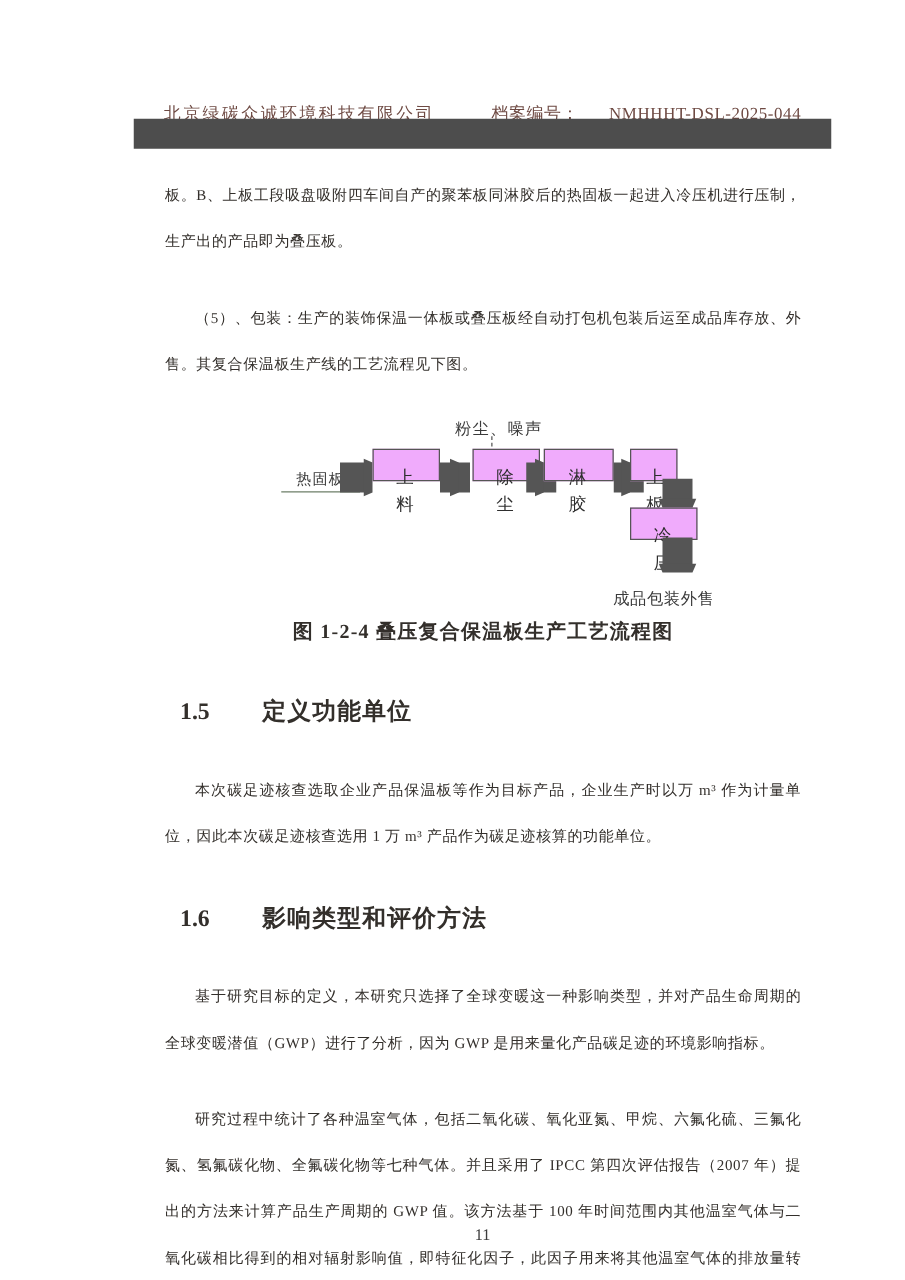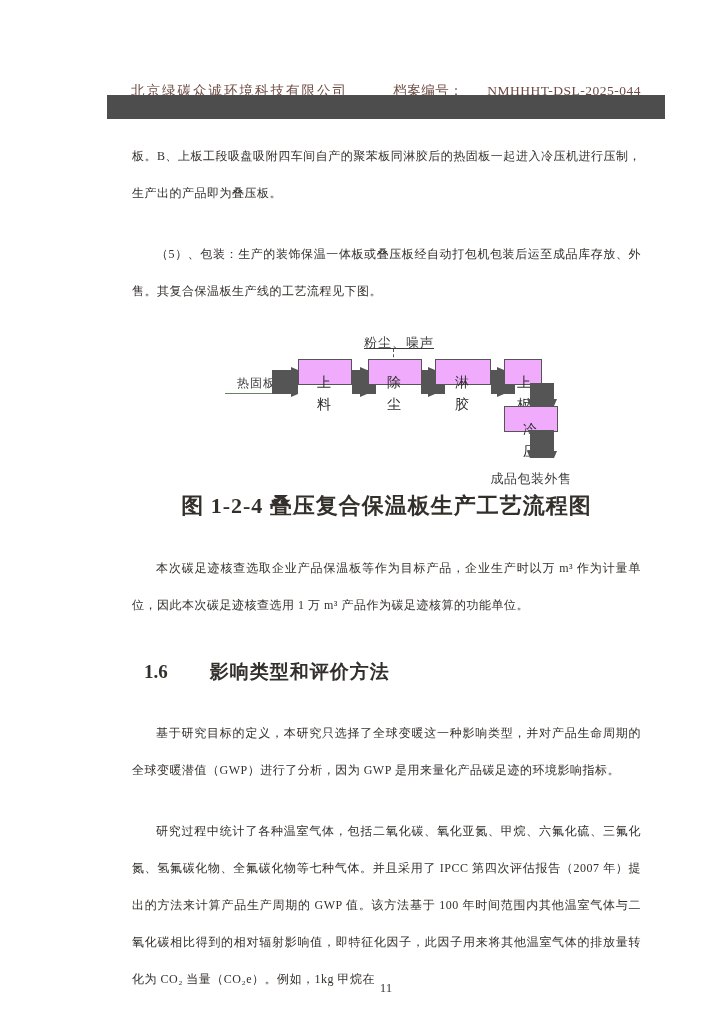--- a/index.html
+++ b/index.html
@@ -29,33 +29,33 @@
     text-align:justify;text-justify:inter-ideograph;
   }
   .para.indent{text-indent:2em;}
   .p1{margin-top:90px;}
   .sec-h{font-size:19px;font-weight:bold;line-height:28px;letter-spacing:1px;}
   .sec-h .num{margin-right:18px;letter-spacing:0;}
   .h15{margin-top:12px;}
   .h16{margin-top:10px;}
   .p3{margin-top:6px;}
   .p4{margin-top:5px;}
-  .caption{margin-top:4px;font-size:22px;font-weight:bold;text-align:center;line-height:28px;letter-spacing:1px;}
+  .caption{margin-top:4px;font-size:16px;font-weight:bold;text-align:center;line-height:28px;letter-spacing:1px;}
   
   .flow{position:relative;width:557px;height:154px;margin-top:0;}
   .fc-label{position:absolute;font-size:13px;color:#3a3a3a;letter-spacing:1px;white-space:nowrap;}
-  .fc-emission{left:232px;top:0;text-decoration:underline;}
+  .fc-emission{left:232px;top:0;}
   .fc-input{left:105px;top:41px;font-size:12px;border-bottom:1px solid var(--underline,#6d7f68);padding-bottom:1px;}
   .fc-output{left:351px;top:136px;width:120px;text-align:center;letter-spacing:.5px;}
   .fc-box{
     position:absolute;top:37px;height:24px;border:1px solid var(--line,#555);
     font-size:14px;line-height:22px;text-align:center;letter-spacing:2px;color:#2e2e2e;background:#f0abfc;
   }
   .fc-box.b1{left:178px;width:54px;}
-  .fc-box.b2{left:248px;width:54px;}
+  .fc-box.b2{left:258px;width:54px;}
   .fc-box.b3{left:315px;width:56px;}
   .fc-box.b4{left:384px;width:38px;}
   .fc-box.b5{left:384px;top:84px;width:54px;}
   .hline{position:absolute;top:48px;height:1px;background:var(--line,#555);}
   .hl1{left:152px;width:19px;}
   .hl2{left:232px;width:9px;}
   .hl3{left:301px;width:8px;}
   .hl4{left:371px;width:7px;}
   .head-r{position:absolute;top:45px;width:0;height:0;border-top:3.5px solid transparent;border-bottom:3.5px solid transparent;border-left:7px solid var(--line,#555);}
   .hr1{left:171px;} .hr2{left:240px;} .hr3{left:308px;} .hr4{left:377px;}
@@ -112,20 +112,21 @@
       <span class="head-d hd1"></span>
       <div class="fc-box b5">冷 压</div>
 
       <span class="vline vl2"></span>
       <span class="head-d hd2"></span>
       <span class="fc-label fc-output">成品包装外售</span>
     </div>
 
     <p class="caption">图 1-2-4 叠压复合保温板生产工艺流程图</p>
 
+    <h2 class="sec-h h15"><span class="num">1.5</span><span>定义功能单位</span></h2>
 
     <p class="para indent p3">本次碳足迹核查选取企业产品保温板等作为目标产品，企业生产时以万 m³ 作为计量单位，因此本次碳足迹核查选用 1 万 m³ 产品作为碳足迹核算的功能单位。</p>
 
     <h2 class="sec-h h16"><span class="num">1.6</span><span>影响类型和评价方法</span></h2>
 
     <p class="para indent p4">基于研究目标的定义，本研究只选择了全球变暖这一种影响类型，并对产品生命周期的全球变暖潜值（GWP）进行了分析，因为 GWP 是用来量化产品碳足迹的环境影响指标。</p>
 
     <p class="para indent">研究过程中统计了各种温室气体，包括二氧化碳、氧化亚氮、甲烷、六氟化硫、三氟化氮、氢氟碳化物、全氟碳化物等七种气体。并且采用了 IPCC 第四次评估报告（2007 年）提出的方法来计算产品生产周期的 GWP 值。该方法基于 100 年时间范围内其他温室气体与二氧化碳相比得到的相对辐射影响值，即特征化因子，此因子用来将其他温室气体的排放量转化为 CO₂ 当量（CO₂e）。例如，1kg 甲烷在</p>
 
   </div>

